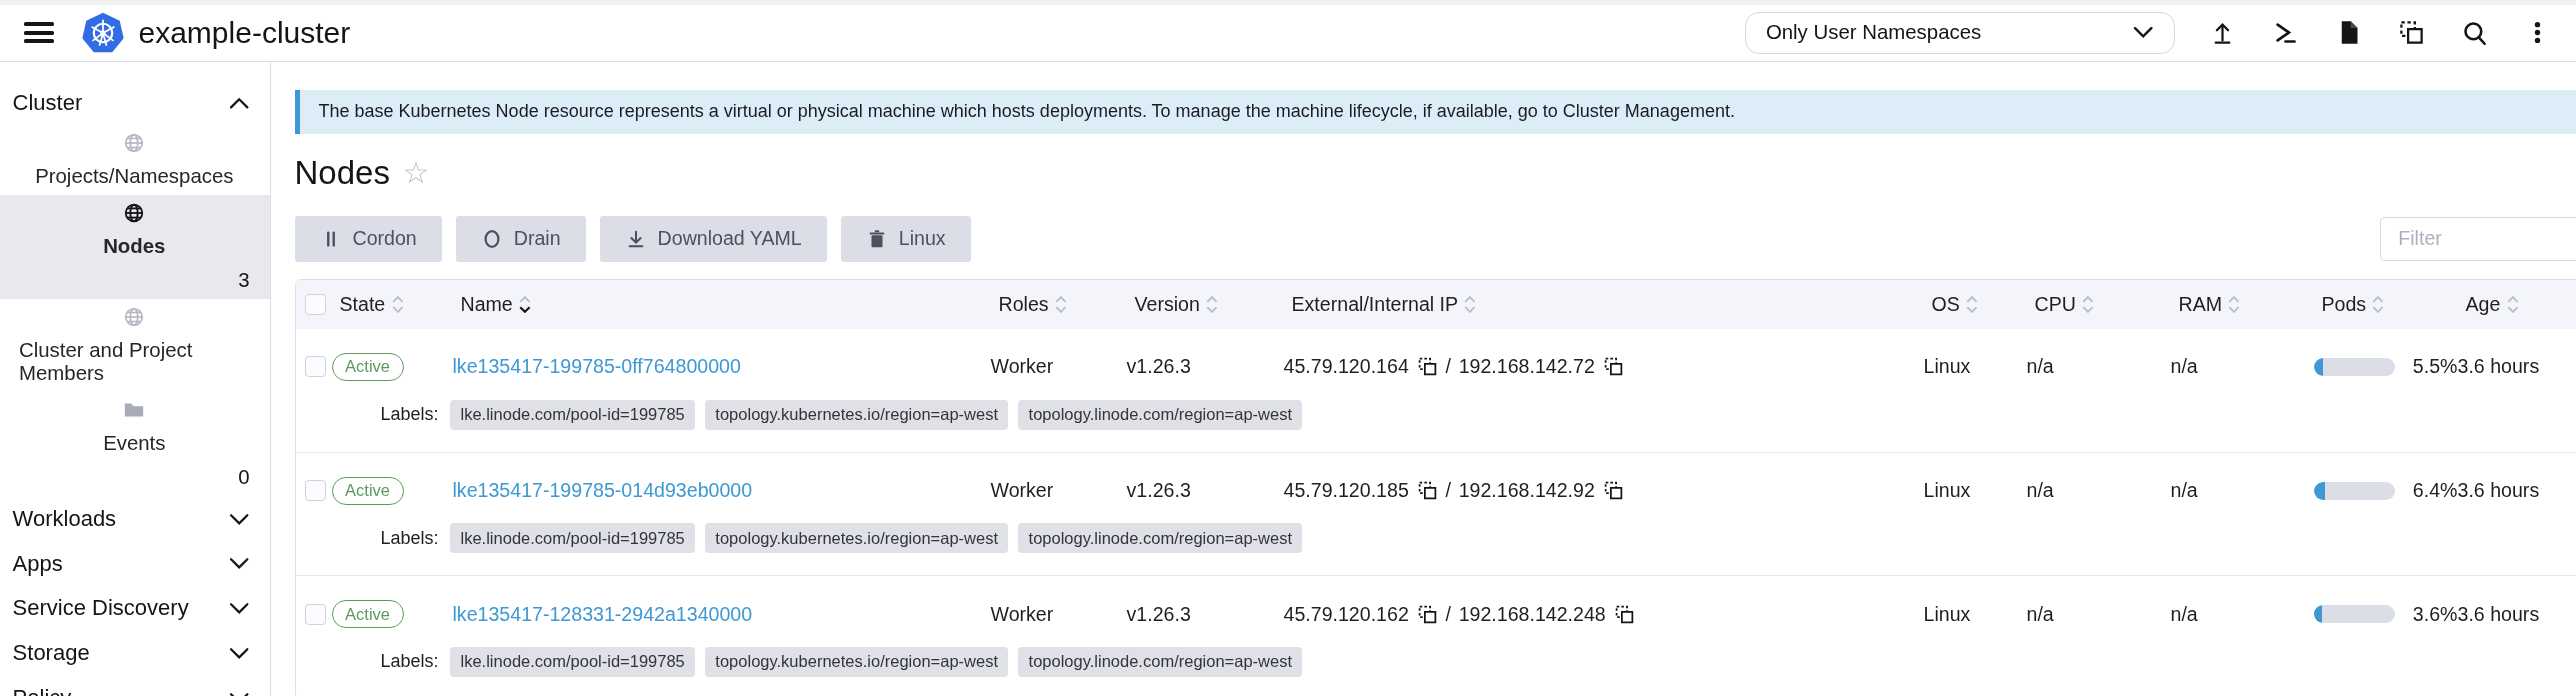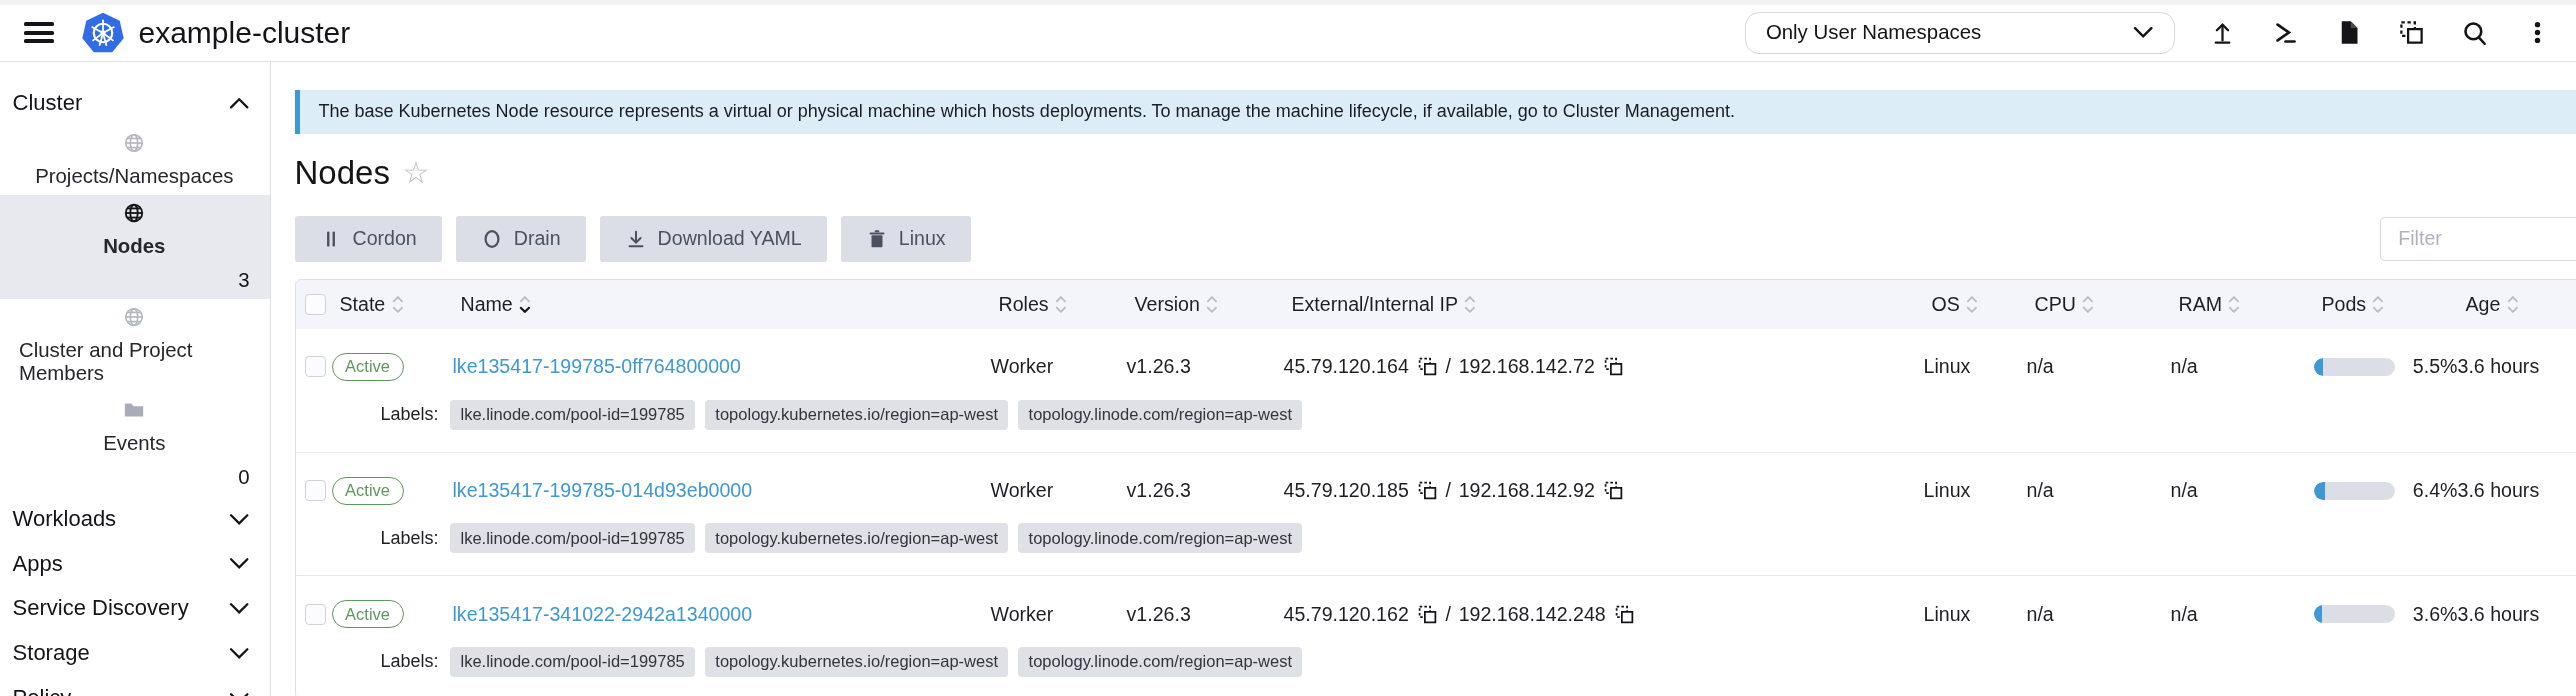--- a/index.html
+++ b/index.html
@@ -540,21 +540,21 @@
               <span class="label-chip">topology.linode.com/region=ap-west</span>
             </div>
               </td>
           </tr>
 
           <tr class="data-line">
             <td style="padding-left:9.4px">
                 <input type="checkbox" class="cb" style="">
               </td>
             <td><span class="badge-active">Active</span></td>
-            <td><a class="node-link" href="#">lke135417-341022-2942a1340000</a></td>
+            <td><a class="node-link" href="#">lke135417-128331-2942a1340000</a></td>
             <td>Worker</td>
             <td>v1.26.3</td>
             <td>
                 <div class="ip-cell">
               <span>45.79.120.162</span>
               <svg class="copy-icon" viewBox="0 0 24 24" fill="none" stroke="#141419" stroke-width="2">
                     <rect x="3" y="3" width="12" height="12" stroke-dasharray="3 2.4"></rect>
                     <rect x="9" y="9" width="12" height="12" fill="#fff"></rect>
                   </svg>
               <span>/</span>

